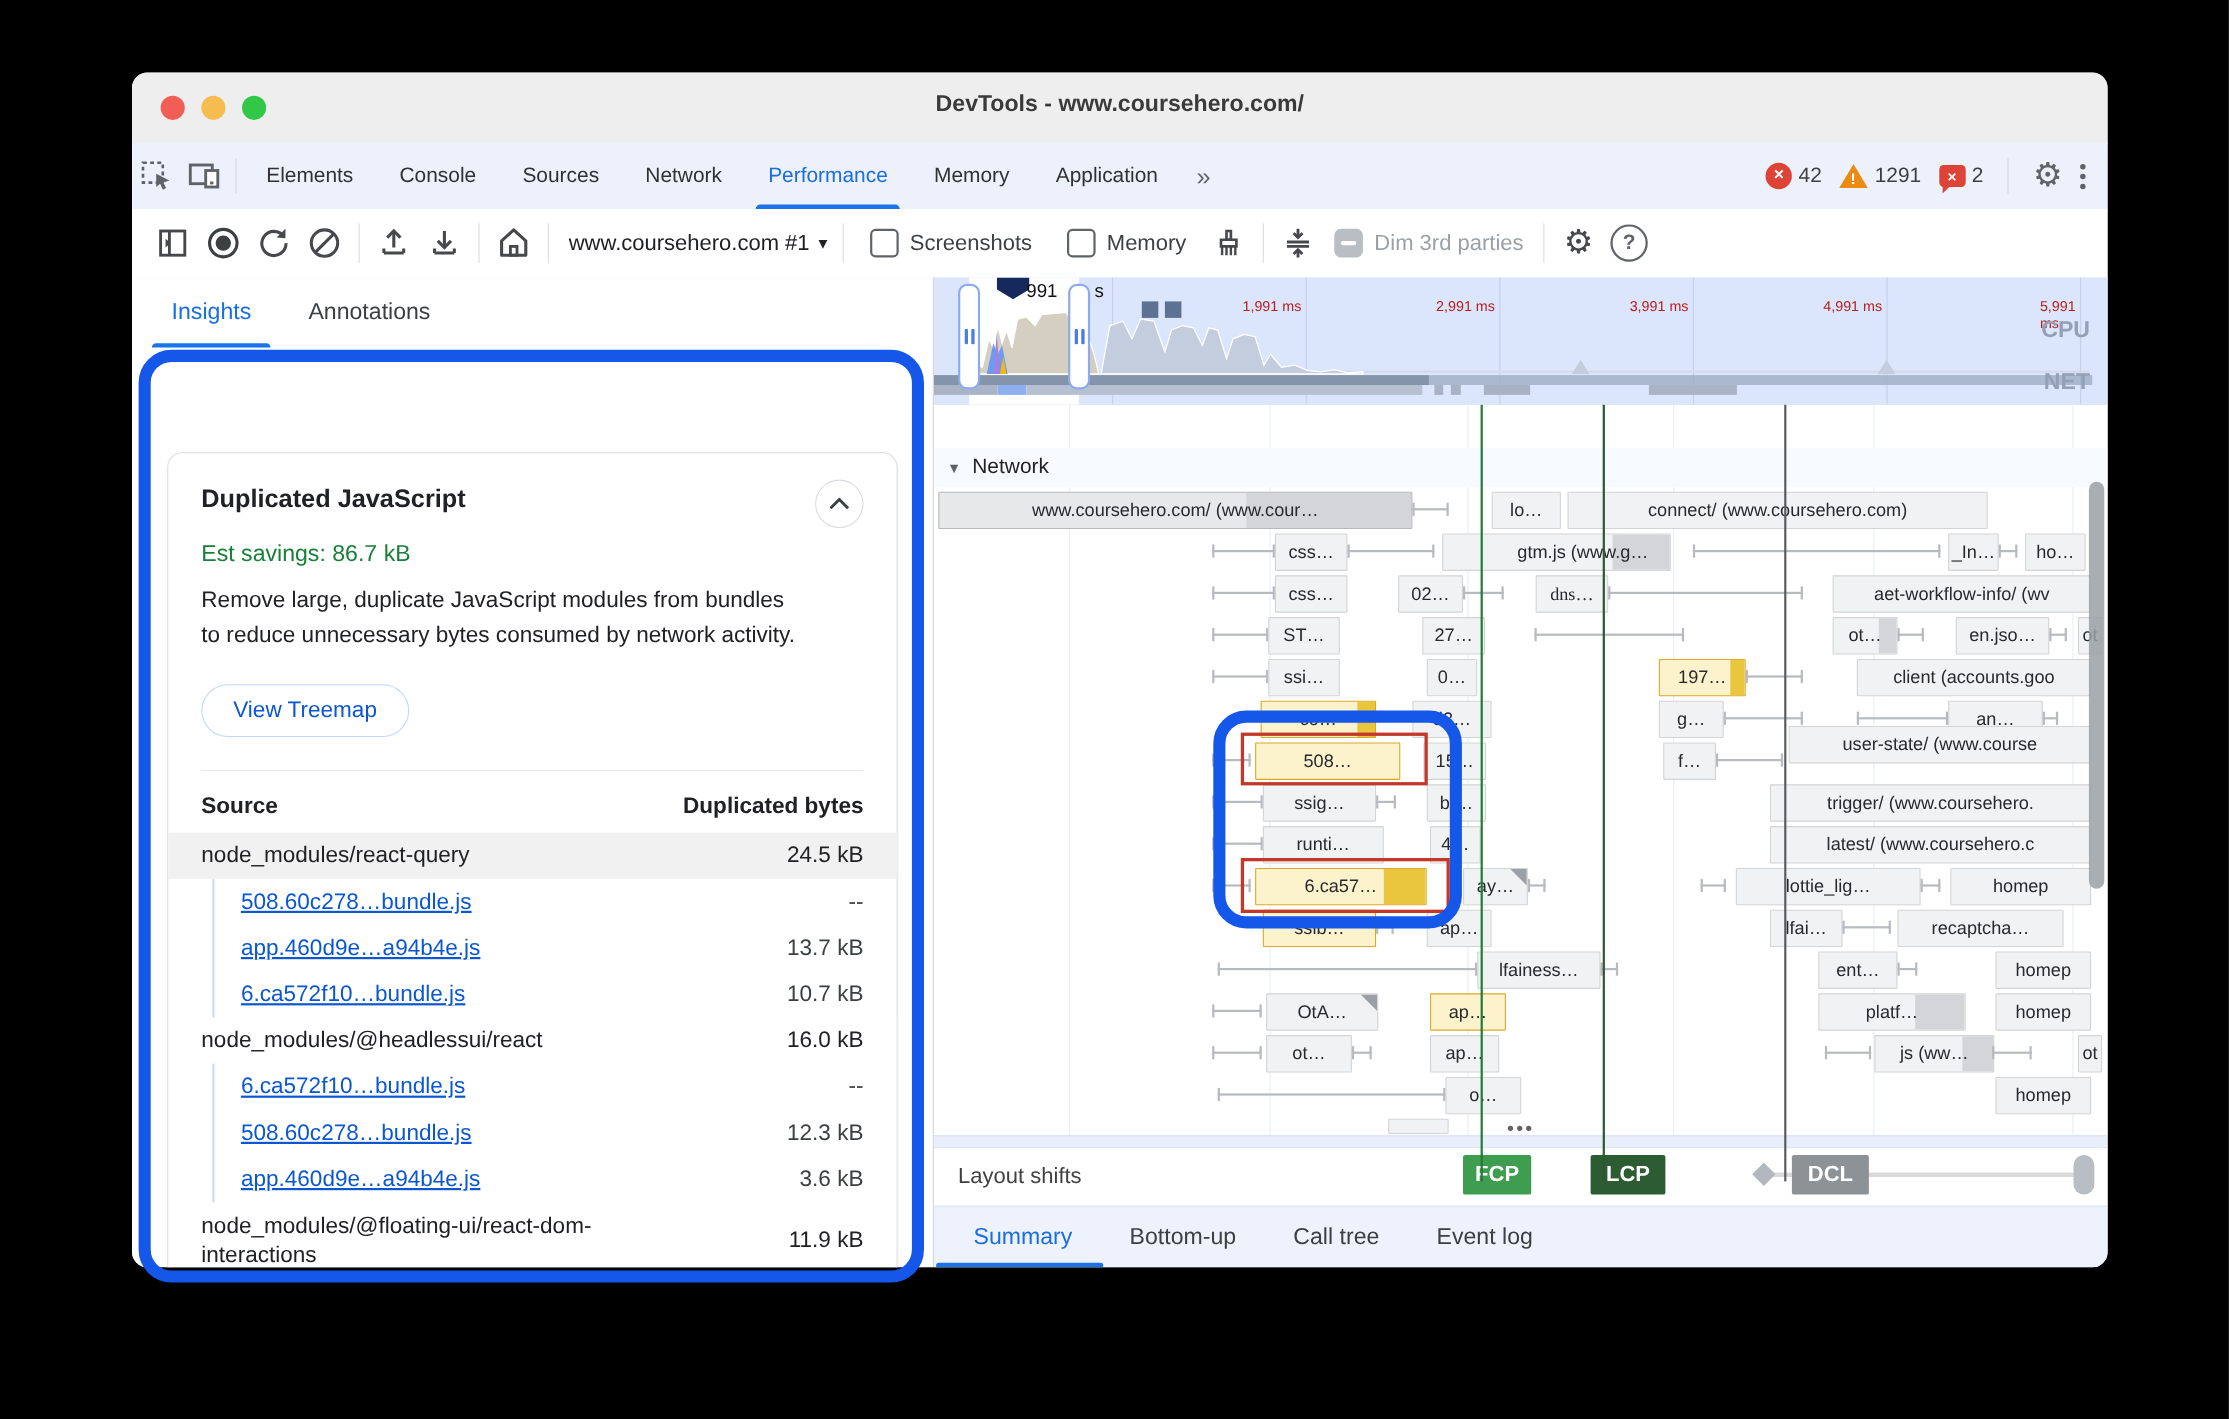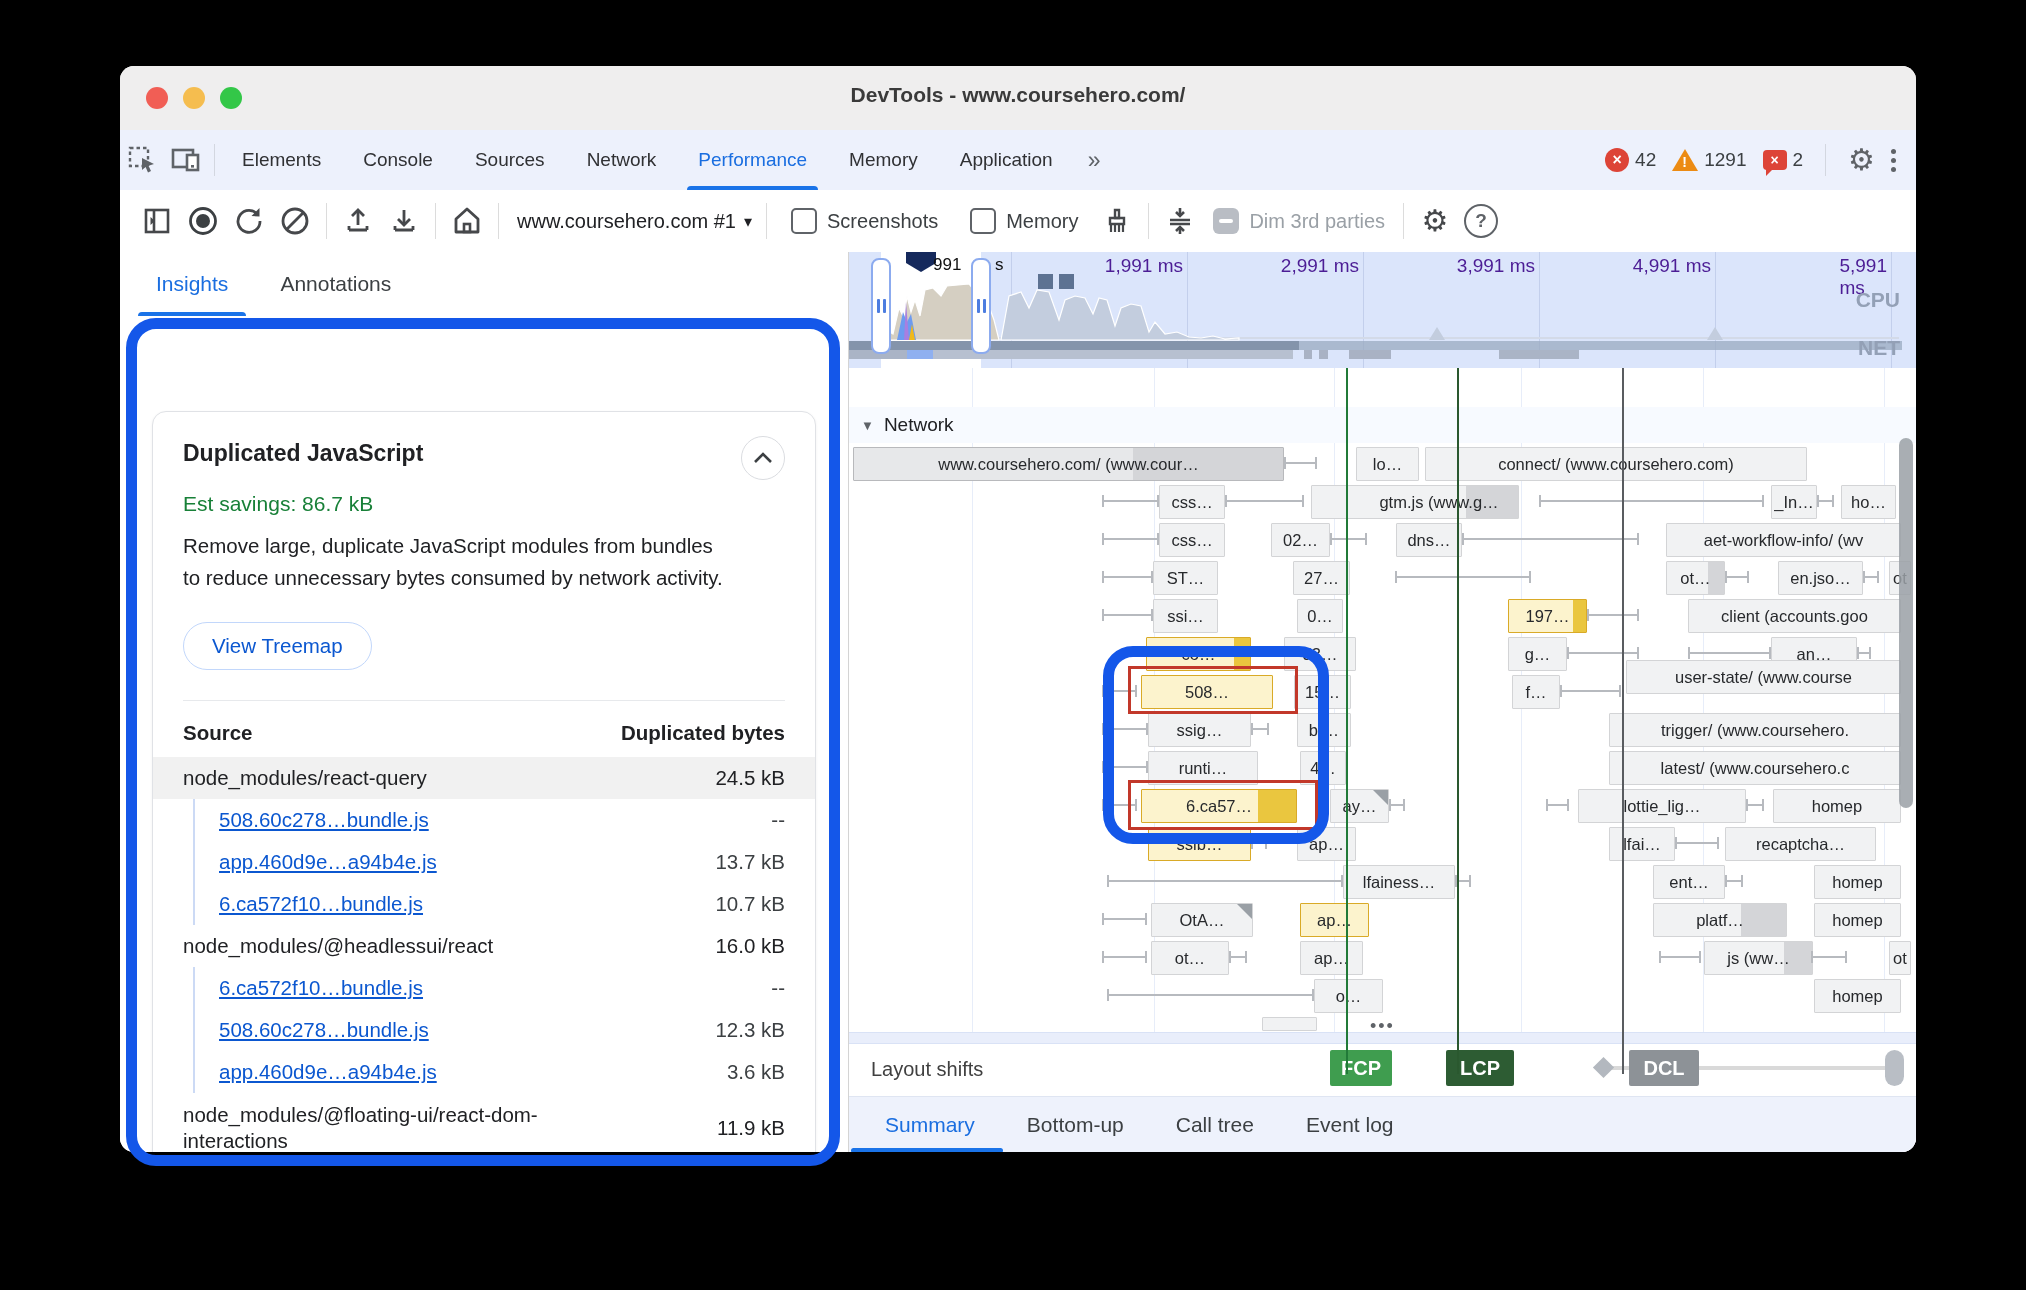--- a/index.html
+++ b/index.html
@@ -63,21 +63,21 @@
   .trow .val{color:#202124;white-space:nowrap;}
   .subwrap{border-left:2px solid #ccdaf5;margin-left:10px;padding-left:24px;}
   .subwrap .trow a{color:#0b57d0;text-decoration:underline;}
   .trow.wrap2{align-items:center;}
   .trow.wrap2 .lbl{max-width:430px;line-height:1.3;}
   
   .rightpanel{position:absolute;left:728px;top:186px;right:0;bottom:0;border-left:1px solid #d4d4d4;background:#fff;overflow:hidden;}
   .minimap{position:absolute;left:0;top:0;right:0;height:116px;background:#dbe5fb;border-bottom:1px solid #c9d5ef;overflow:hidden;}
   .mmsel{position:absolute;left:32px;width:100px;top:0;bottom:0;background:#fff;}
   .mmgrid{position:absolute;top:0;bottom:0;width:1px;background:#c3cfec;}
-  .mmlabel{position:absolute;top:3px;font-size:19px;color:#4c1d95;transform:translateX(-100%);}
+  .mmlabel{position:absolute;top:19px;font-size:13px;color:#b91c1c;transform:translateX(-100%);}
   .mmlbl-fixed{position:absolute;top:3px;font-size:17px;color:#111;}
   .flag{position:absolute;left:57px;top:0;width:30px;height:20px;background:#15295c;
         clip-path:polygon(0 0,100% 0,100% 55%,50% 100%,0 55%);}
   .handle{position:absolute;top:6px;height:96px;width:20px;background:#fff;border:2px solid #8cabef;border-radius:8px;box-sizing:border-box;display:flex;align-items:center;justify-content:center;gap:3px;}
   .handle i{width:3px;height:14px;background:#4d7de0;border-radius:1px;}
   .mmcpu{position:absolute;right:16px;top:36px;font-size:21px;font-weight:700;color:#93a0b6;}
   .mmnet{position:absolute;right:16px;top:84px;font-size:21px;font-weight:700;color:#93a0b6;}
   .shot{position:absolute;top:22px;width:15px;height:15px;background:#5d7292;}
   .neta{position:absolute;top:89px;height:9px;background:#8494ab;}
   .netb{position:absolute;top:98px;height:9px;}
@@ -448,21 +448,21 @@
               <span style="position: relative; z-index: 2;">ho…</span>
             </div>
             <div class="wh" style="left: 253px; width: 57px; top: 92px;"></div>
             <div class="fbox" style="left: 310px; width: 66px; top: 77px;">
               <span style="position: relative; z-index: 2;">css…</span>
             </div>
             <div class="fbox" style="left: 422px; width: 59px; top: 77px;">
               <span style="position: relative; z-index: 2;">02…</span>
             </div>
             <div class="wh" style="left: 481px; width: 37px; top: 92px;"></div>
-            <div class="fbox" style="left: 547px; width: 66px; top: 77px;">
+            <div class="fbox" style="left: 547px; width: 66px; top: 77px; font-family: Liberation Serif, serif;">
               <span style="position: relative; z-index: 2;">dns…</span>
             </div>
             <div class="wh" style="left: 613px; width: 177px; top: 92px;"></div>
             <div class="fbox" style="left: 817px; width: 235px; top: 77px;">
               <span style="position: relative; z-index: 2;">aet-workflow-info/ (wv</span>
             </div>
             <div class="wh" style="left: 253px; width: 51px; top: 130px;"></div>
             <div class="fbox" style="left: 304px; width: 65px; top: 115px;">
               <span style="position: relative; z-index: 2;">ST…</span>
             </div>

